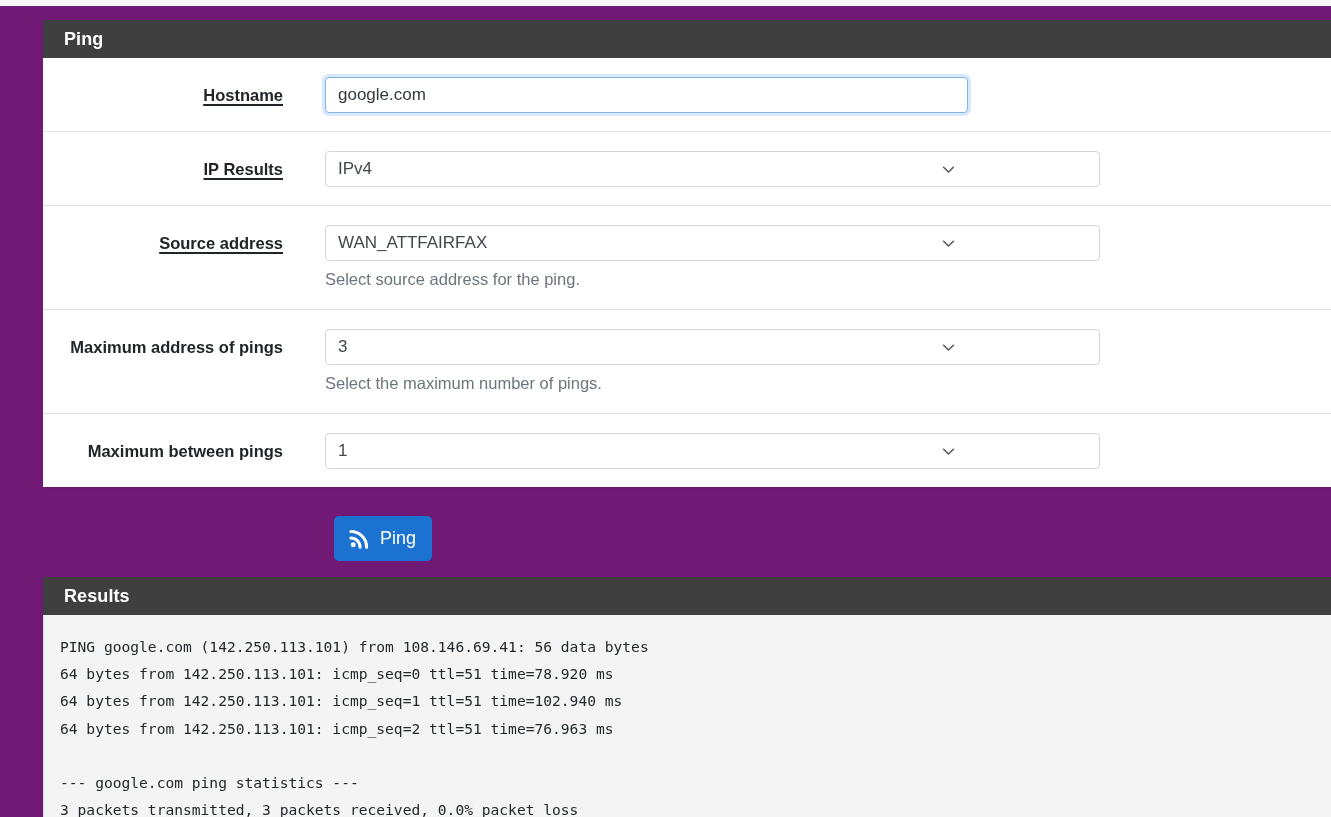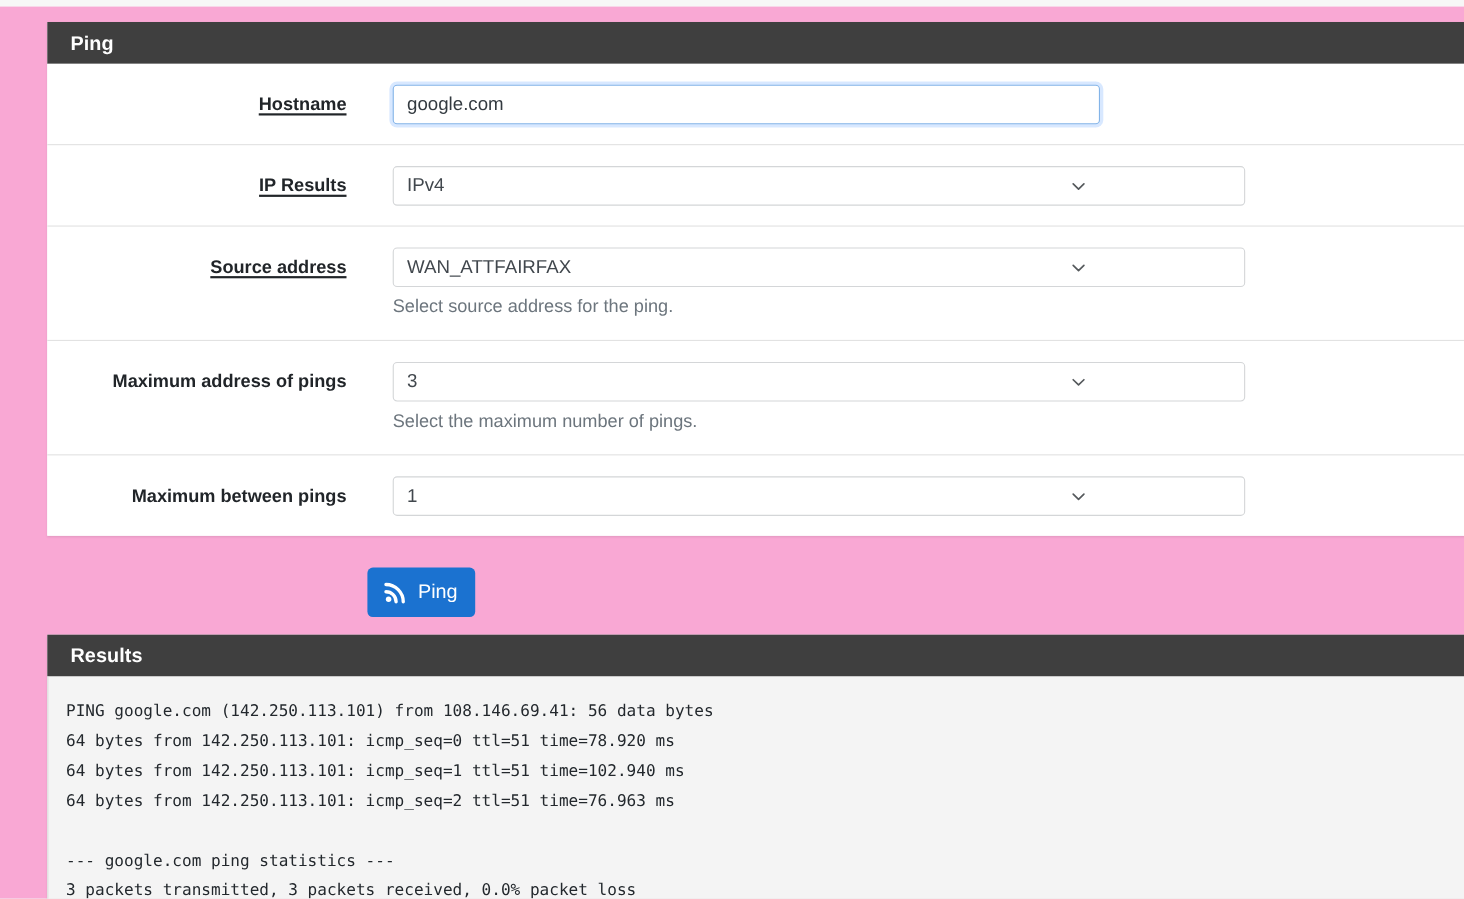--- a/index.html
+++ b/index.html
@@ -8,21 +8,21 @@
     width: 1331px; height: 817px;
     overflow: hidden;
     background: #f2f2f2;
     font-family: "Liberation Sans", sans-serif;
     -webkit-font-smoothing: antialiased;
   }
   .page {
     position: relative;
     width: 1331px;
     height: 817px;
-    background: #f9a8d4;
+    background: #701a75;
   }
   .topstrip {
     position: absolute;
     left: 0; top: 0;
     width: 1331px; height: 6px;
     background: #f7f7f7;
   }
 
   
   .panel {
@@ -57,21 +57,20 @@
   .row-label {
     width: 240px;
     flex: 0 0 240px;
     text-align: right;
     font-size: 16.5px;
     font-weight: bold;
     color: #212529;
     line-height: 23px;
     padding-top: 7px;
     padding-right: 0;
-    margin-left: 32px;
   }
   .row-label .u {
     text-decoration: underline;
     text-underline-offset: 3px;
     text-decoration-thickness: 2px;
   }
   .row-field {
     margin-left: 42px;
     width: 643px;
     flex: 0 0 643px;

